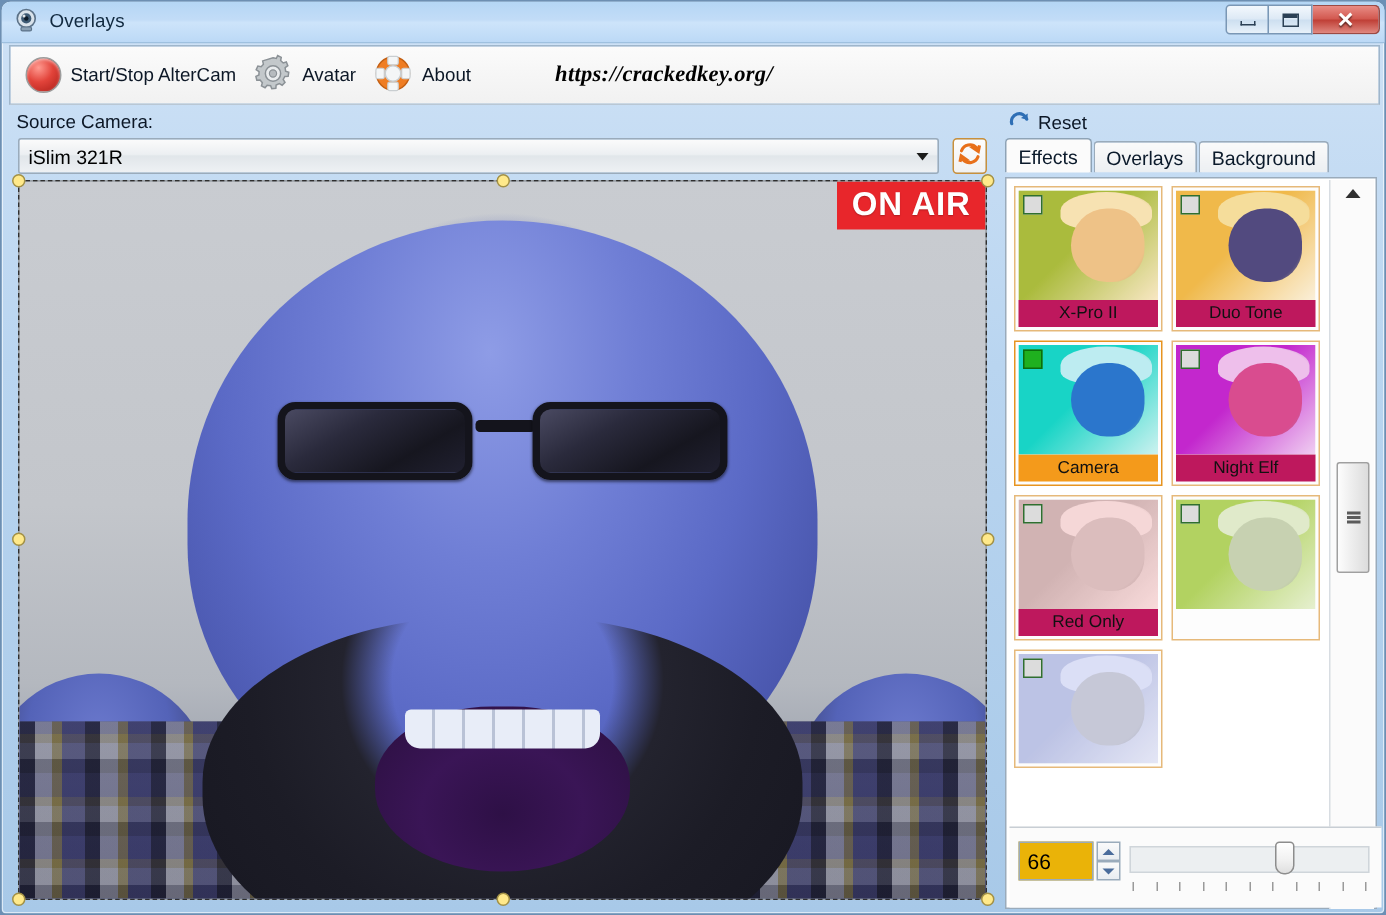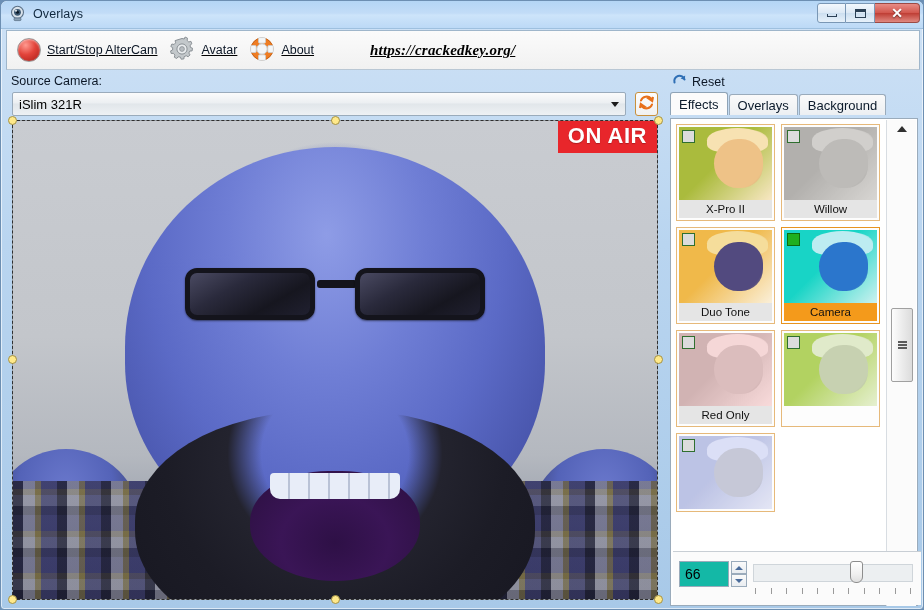--- a/index.html
+++ b/index.html
@@ -48,21 +48,21 @@
   .gl-max { width:11px; height:9px; border:1.5px solid #2b4055; }
   .gl-max i { display:block; width:100%; height:2px; background:#2b4055; }
   .gl-close { color:#fff; font-size:14px; font-weight:bold; font-family:"Liberation Sans",sans-serif; text-shadow:0 1px 1px rgba(0,0,0,.5); line-height:1;}
 
   
   .toolbar {
     position:absolute; left:5px; top:29px; width:914px; height:40px;
     background:linear-gradient(180deg,#fbfbfb 0%, #f1f1f1 100%);
     border:1px solid #9fb6cb; border-bottom:1px solid #b9c7d4;
   }
-  .tb-inner { display:flex; align-items:center; height:100%; padding-left:6px; gap:0;text-decoration:underline; }
+  .tb-inner { display:flex; align-items:center; height:100%; padding-left:6px; gap:0; }
   .tb-item { display:flex; align-items:center; gap:6px; padding:2px 8px 2px 4px; cursor:default; }
   .tb-label { font-size:12.5px; color:#0c1726; }
   .rec-dot {
     width:24px; height:24px; border-radius:50%;
     background:radial-gradient(circle at 35% 28%, #ff9a90 0%, #e2433a 45%, #a81c16 100%);
     border:1.5px solid #9c9c9c;
     box-shadow:inset 0 1px 2px rgba(255,255,255,.55);
   }
   .url-link {
     margin-left:48px; font-family:"Liberation Serif", serif;
@@ -202,21 +202,21 @@
     position:relative; padding:2px;
   }
   .eff-thumb { width:93px; height:73px; position:relative; overflow:hidden; }
   .eff-cb {
     position:absolute; left:3px; top:3px; width:13px; height:13px;
     background:#dcdcdc; border:1px solid #2f6f2f; z-index:4;
   }
   .eff-cb.on { background:#1fb01f; border-color:#0c6d0c; }
   .eff-name {
     height:18px; display:flex; align-items:center; justify-content:center;
-    font-size:11.5px; color:#111; background:#e5e5e5;
+    font-size:11.5px; color:#111; background:#be185d;
   }
   .eff.sel { border-color:#e79420; }
   .eff.sel .eff-name { background:#f49a1b; color:#111; }
 
   
   .fb { position:absolute; inset:0; }
   .fb .bg { position:absolute; inset:0; }
   .fb .face {
     position:absolute; left:38%; top:16%; width:52%; height:68%;
     border-radius:50% 45% 45% 50%;
@@ -243,21 +243,21 @@
   .tri-u { width:0;height:0;border-left:5px solid transparent;border-right:5px solid transparent;border-bottom:6px solid #303030; }
   .tri-d { width:0;height:0;border-left:5px solid transparent;border-right:5px solid transparent;border-top:6px solid #303030; }
 
   
   .slider-bar {
     position:absolute; left:2px; top:432px; width:248px; height:54px;
     border-top:1px solid #c8ced4; background:#fbfbfb;
   }
   .spin {
     position:absolute; left:6px; top:9px; width:50px; height:26px;
-    border:1px solid #9aabbb; background:#14b8a6;
+    border:1px solid #9aabbb; background:#eab308;
     display:flex; align-items:center; padding-left:5px; font-size:14px;
   }
   .spin-btns { position:absolute; left:58px; top:9px; width:16px; height:26px; }
   .sp {
     width:16px; height:13px; border:1px solid #9aabbb;
     background:linear-gradient(180deg,#fafafa,#e9edf1);
     display:flex; align-items:center; justify-content:center;
   }
   .sp .tu { width:0;height:0;border-left:4px solid transparent;border-right:4px solid transparent;border-bottom:4px solid #4a6c9b; }
   .sp .td { width:0;height:0;border-left:4px solid transparent;border-right:4px solid transparent;border-top:4px solid #4a6c9b; }
@@ -431,52 +431,52 @@
                     <span class="face" style="background:radial-gradient(ellipse at 45% 40%,#f0c9a8 0%, #f0c9a8 72%, rgba(0,0,0,.25) 100%)"></span>
                     <span class="shade" style="background:rgba(235,180,60,0.30)"></span>
                   </span>
                   <span class="eff-cb"></span>
                 </div>
                 <div class="eff-name">X-Pro II</div>
               </div>
               <div class="eff">
                 <div class="eff-thumb">
                   <span class="fb">
-                    <span class="bg" style="background:linear-gradient(135deg,#c9c9c9 0%, #c9c9c9 45%, rgba(255,255,255,.35) 100%)"></span>
-                    <span class="hat" style="background:radial-gradient(ellipse at 45% 60%,#f4f4f4 0%, #f4f4f4 70%, rgba(0,0,0,.12) 100%)"></span>
-                    <span class="face" style="background:radial-gradient(ellipse at 45% 40%,#d8d8d8 0%, #d8d8d8 72%, rgba(0,0,0,.25) 100%)"></span>
-                    <span class="shade" style="background:rgba(120,110,100,0.28)"></span>
-                  </span>
-                  <span class="eff-cb"></span>
-                </div>
-                <div class="eff-name">Willow</div>
-              </div>
-              <div class="eff">
-                <div class="eff-thumb">
-                  <span class="fb">
                     <span class="bg" style="background:linear-gradient(135deg,#f0b94a 0%, #f0b94a 45%, rgba(255,255,255,.35) 100%)"></span>
                     <span class="hat" style="background:radial-gradient(ellipse at 45% 60%,#f7e6b0 0%, #f7e6b0 70%, rgba(0,0,0,.12) 100%)"></span>
                     <span class="face" style="background:radial-gradient(ellipse at 45% 40%,#2b2f8c 0%, #2b2f8c 72%, rgba(0,0,0,.25) 100%)"></span>
                     <span class="shade" style="background:rgba(240,185,74,0.20)"></span>
                   </span>
                   <span class="eff-cb"></span>
                 </div>
                 <div class="eff-name">Duo Tone</div>
               </div>
               <div class="eff sel">
                 <div class="eff-thumb">
                   <span class="fb">
                     <span class="bg" style="background:linear-gradient(135deg,#17d8c8 0%, #17d8c8 45%, rgba(255,255,255,.35) 100%)"></span>
                     <span class="hat" style="background:radial-gradient(ellipse at 45% 60%,#eaf7ff 0%, #eaf7ff 70%, rgba(0,0,0,.12) 100%)"></span>
                     <span class="face" style="background:radial-gradient(ellipse at 45% 40%,#2f5fd0 0%, #2f5fd0 72%, rgba(0,0,0,.25) 100%)"></span>
                     <span class="shade" style="background:rgba(30,200,190,0.22)"></span>
                   </span>
                   <span class="eff-cb on"></span>
                 </div>
                 <div class="eff-name">Camera</div>
+              </div>
+              <div class="eff">
+                <div class="eff-thumb">
+                  <span class="fb">
+                    <span class="bg" style="background:linear-gradient(135deg,#c427cf 0%, #c427cf 45%, rgba(255,255,255,.35) 100%)"></span>
+                    <span class="hat" style="background:radial-gradient(ellipse at 45% 60%,#fbe9f5 0%, #fbe9f5 70%, rgba(0,0,0,.12) 100%)"></span>
+                    <span class="face" style="background:radial-gradient(ellipse at 45% 40%,#e0577f 0%, #e0577f 72%, rgba(0,0,0,.25) 100%)"></span>
+                    <span class="shade" style="background:rgba(190,40,200,0.22)"></span>
+                  </span>
+                  <span class="eff-cb"></span>
+                </div>
+                <div class="eff-name">Night Elf</div>
               </div>
               <div class="eff">
                 <div class="eff-thumb">
                   <span class="fb">
                     <span class="bg" style="background:linear-gradient(135deg,#cfcfcf 0%, #cfcfcf 45%, rgba(255,255,255,.35) 100%)"></span>
                     <span class="hat" style="background:radial-gradient(ellipse at 45% 60%,#fafafa 0%, #fafafa 70%, rgba(0,0,0,.12) 100%)"></span>
                     <span class="face" style="background:radial-gradient(ellipse at 45% 40%,#dadada 0%, #dadada 72%, rgba(0,0,0,.25) 100%)"></span>
                     <span class="shade" style="background:rgba(225,40,40,0.16)"></span>
                   </span>
                   <span class="eff-cb"></span>

